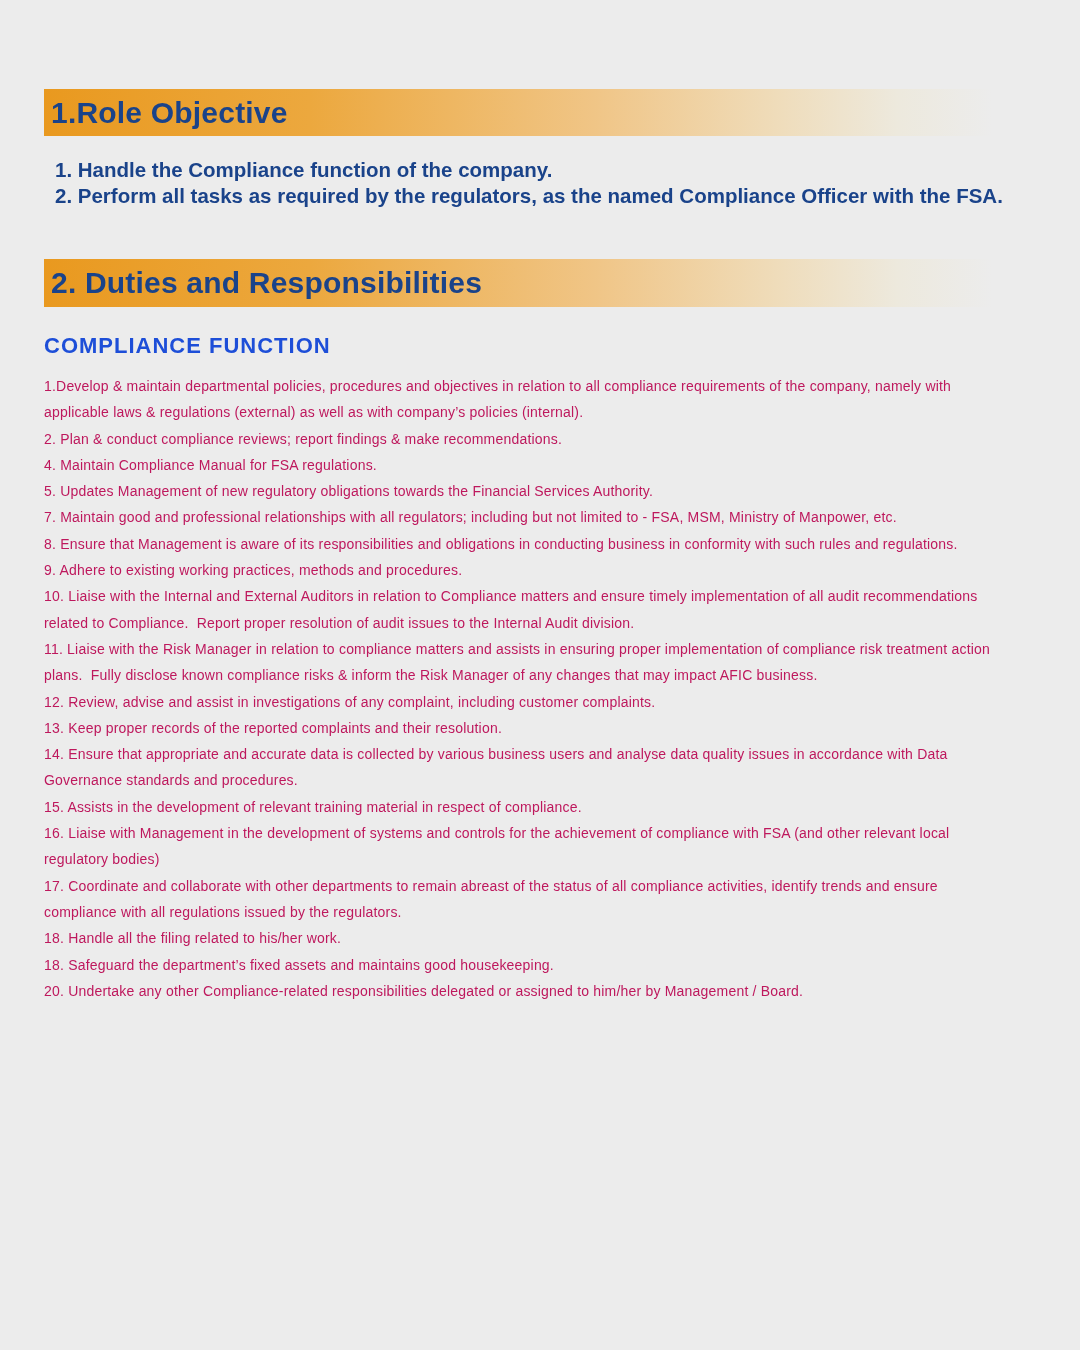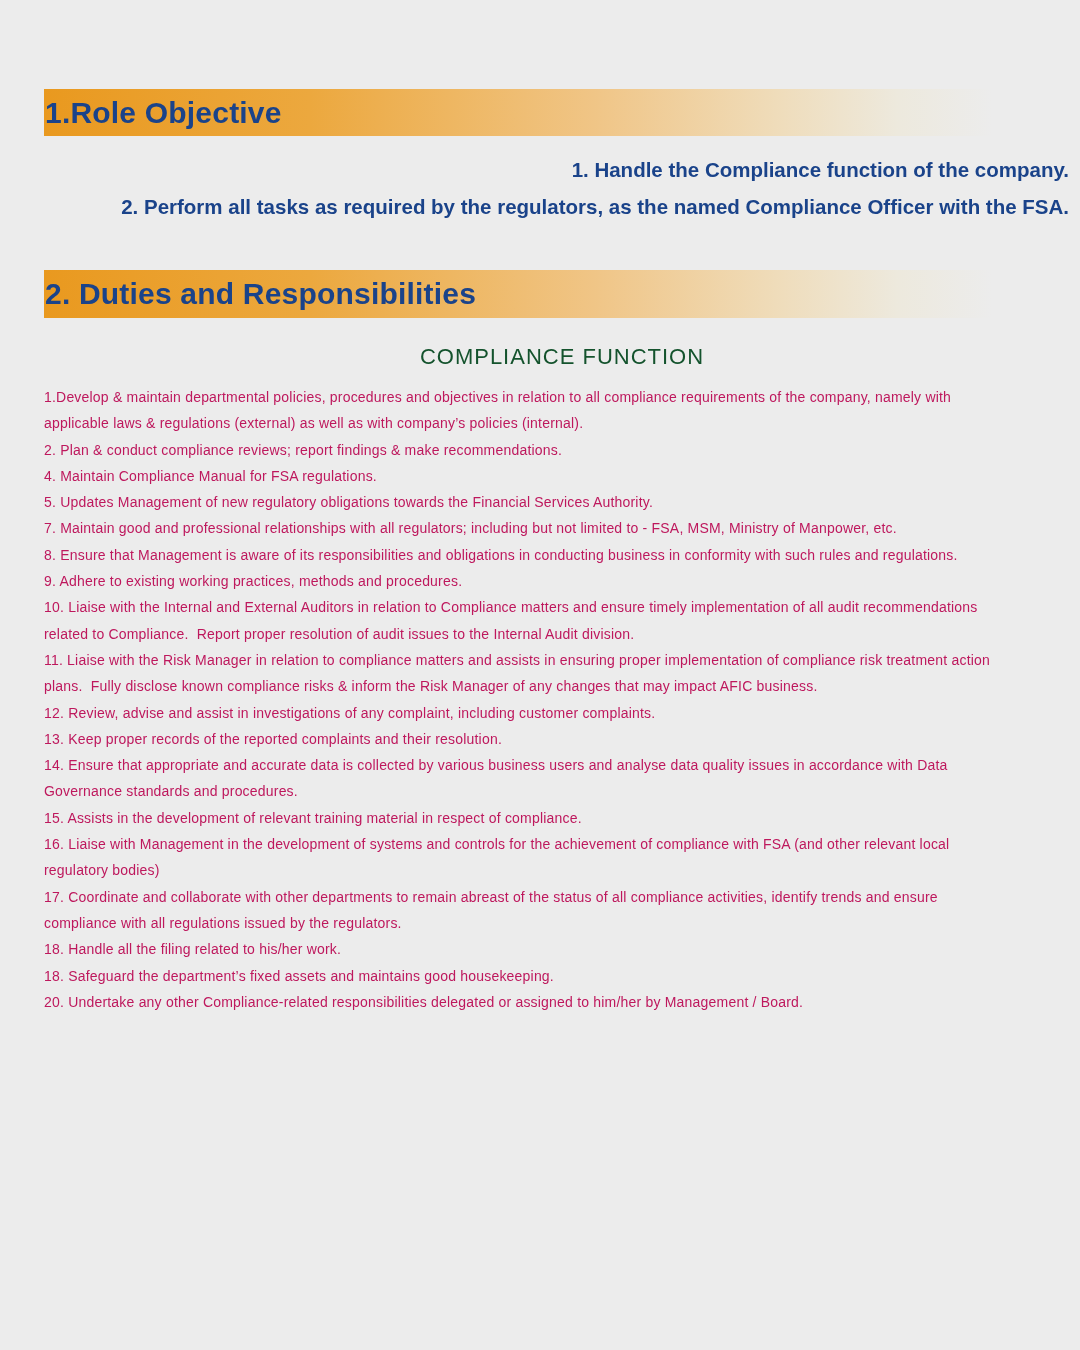--- a/index.html
+++ b/index.html
@@ -20,46 +20,44 @@
     background: linear-gradient(90deg,
       #E9991F 0%, #ECA83E 28%, #F0C586 58%,
       #EFDDBC 78%, #EDE9DD 90%, #ECECEC 100%);
     display: flex;
     align-items: center;
   }
   .bar-1 { margin-top: 89px; height: 47px; }
   .bar-2 { margin-top: 50px; height: 48px; align-items: center; }
   .bar-title {
     margin: 0;
-    padding-left: 1px;
+    padding-left: 7px;
     font-size: 30px;
     font-weight: 800;
     color: #1A438A;
     letter-spacing: 0.2px;
     white-space: nowrap;
   }
   .intro {
     margin: 21px 0 0 55px;
   }
   .intro-line {
-    margin: 11px;
+    margin: 0;
     font-size: 20.5px;
     line-height: 26px;
     font-weight: 700;
     color: #1A438A;
     white-space: nowrap;
-    text-align: right;
   }
   .subheading {
     margin: 26px 0 0 44px;
     font-size: 22px;
-    font-weight: 400;
+    font-weight: 700;
     letter-spacing: 1px;
-    color: #14532d;
-    text-align: center;
+    color: #1d4ed8;
   }
   .duties {
     margin: 14px 0 0 44px;
     width: 948px;
   }
   .duty-line {
     margin: 0;
     font-size: 14px;
     line-height: 26.3px;
     font-weight: 300;

